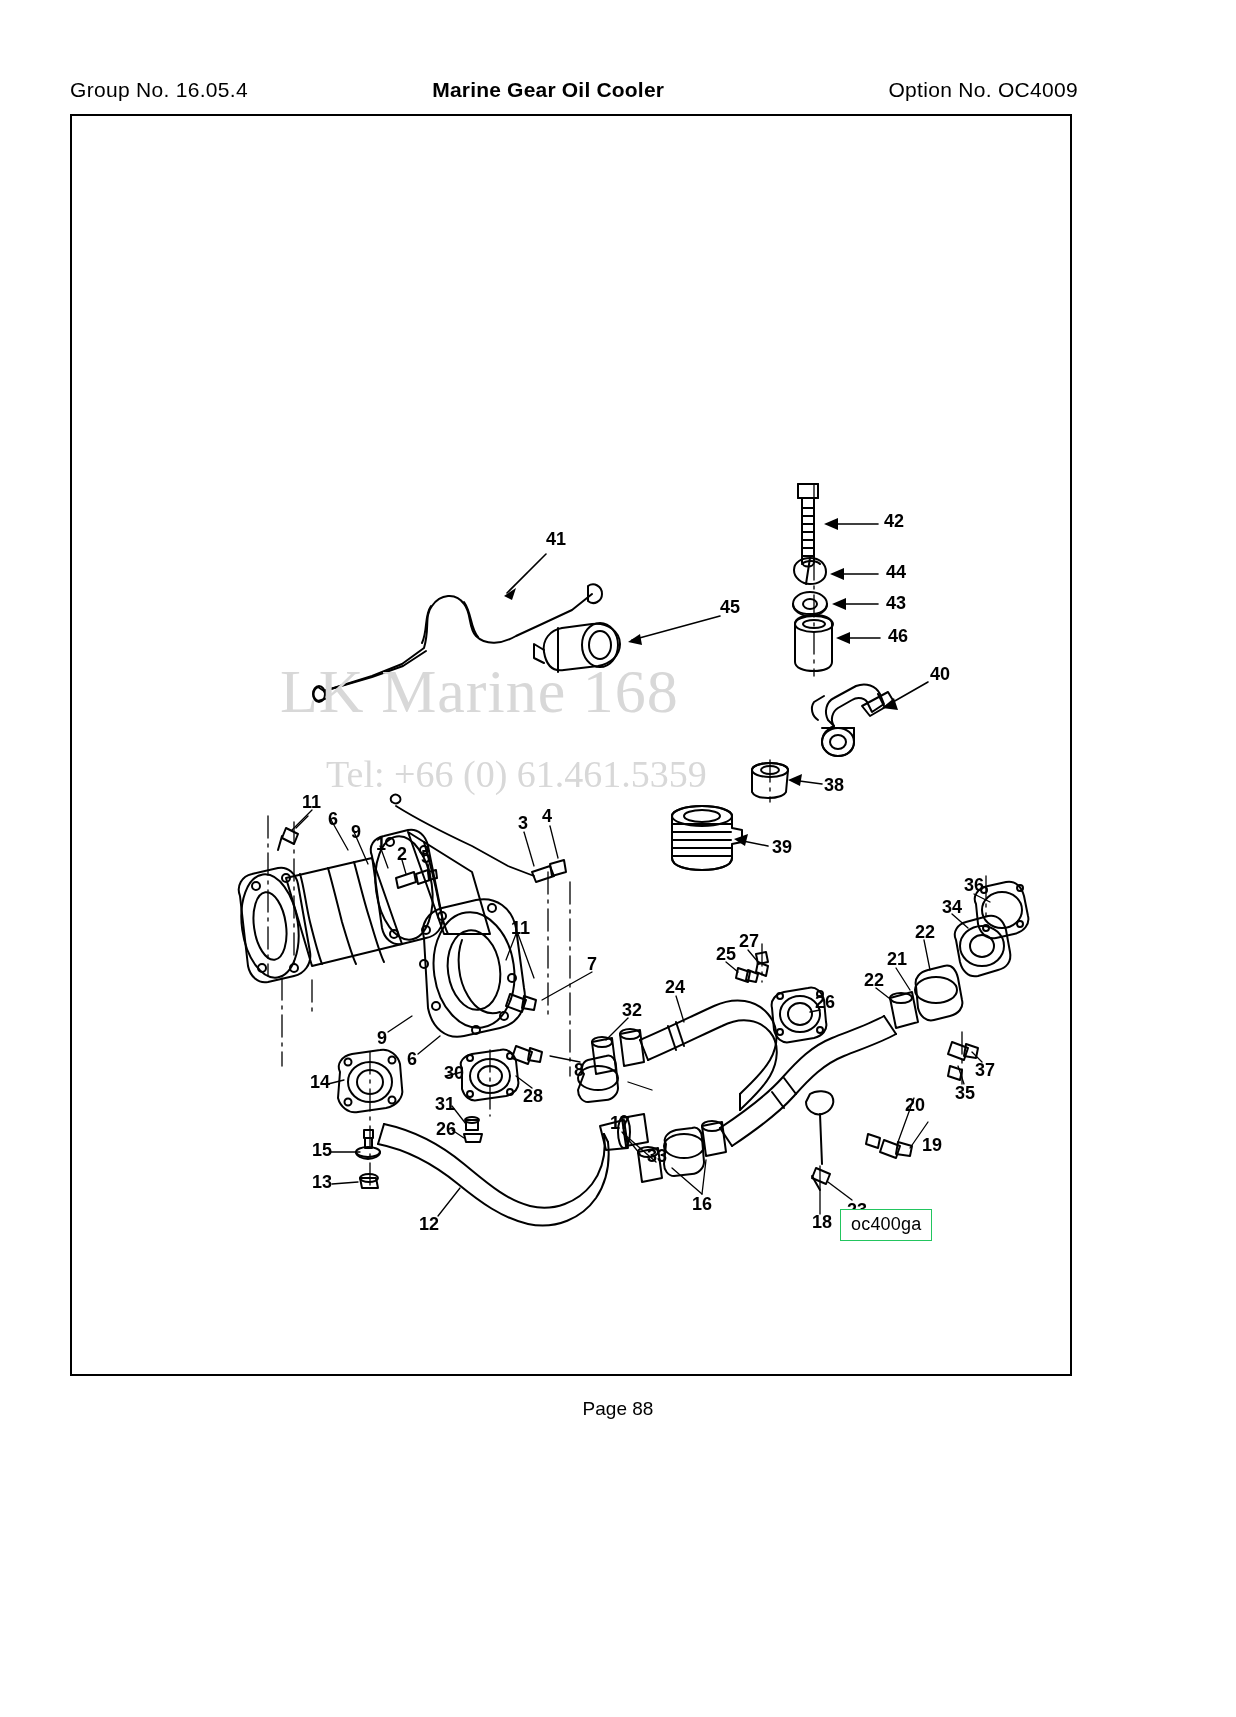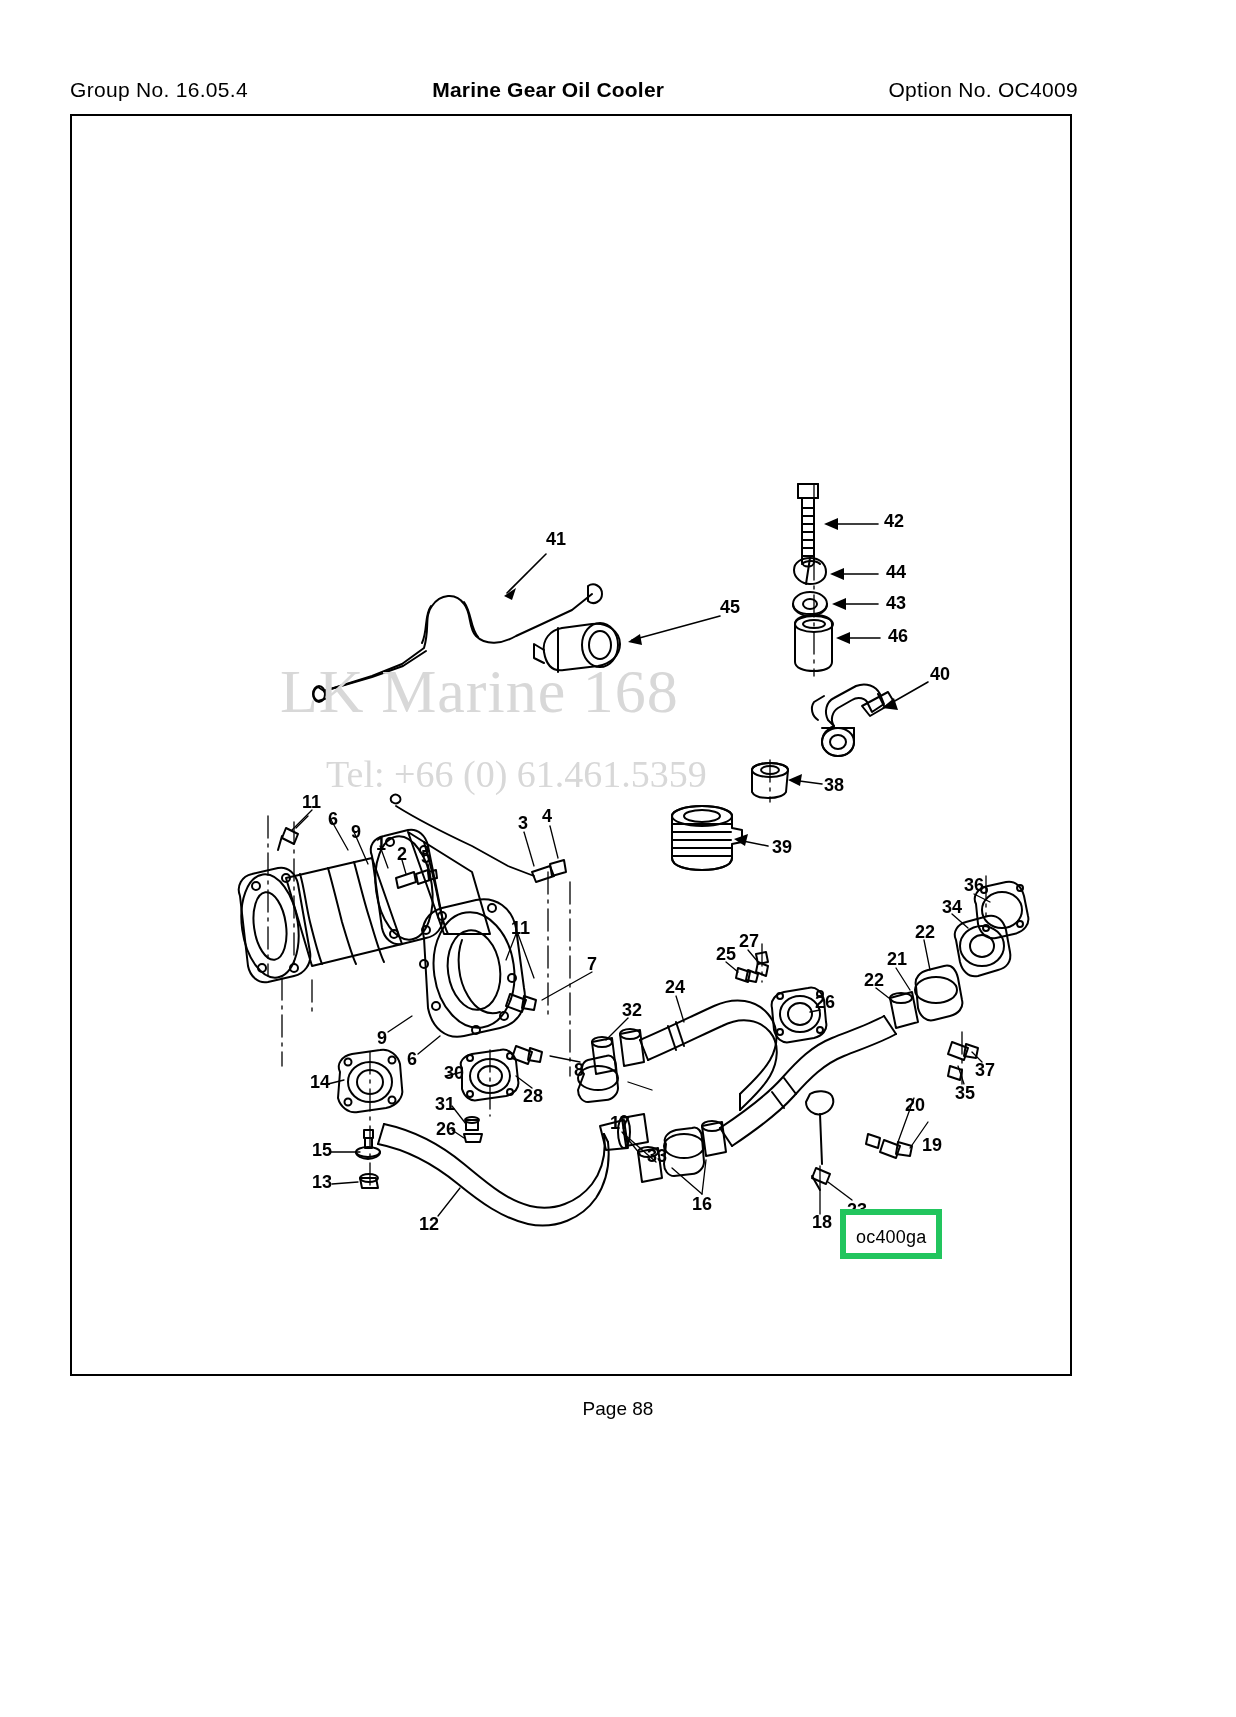--- a/index.html
+++ b/index.html
@@ -76,22 +76,22 @@
     font-size: 18px;
     font-weight: bold;
     font-family: "Liberation Sans", sans-serif;
     line-height: 1;
     white-space: nowrap;
     color: #000;
   }
   
   .fig-id {
     position: absolute;
-    border: 6px solid #22c55e;
-    padding: 12px 10px 5px 10px;
+    border: 1px solid #22c55e;
+    padding: 4px 10px 5px 10px;
     font-size: 18px;
     background: #fff;
     letter-spacing: 0.2px;
   }
   
   .watermark {
     position: absolute;
     left: 0; top: 0;
     width: 1002px;
     height: 1262px;

